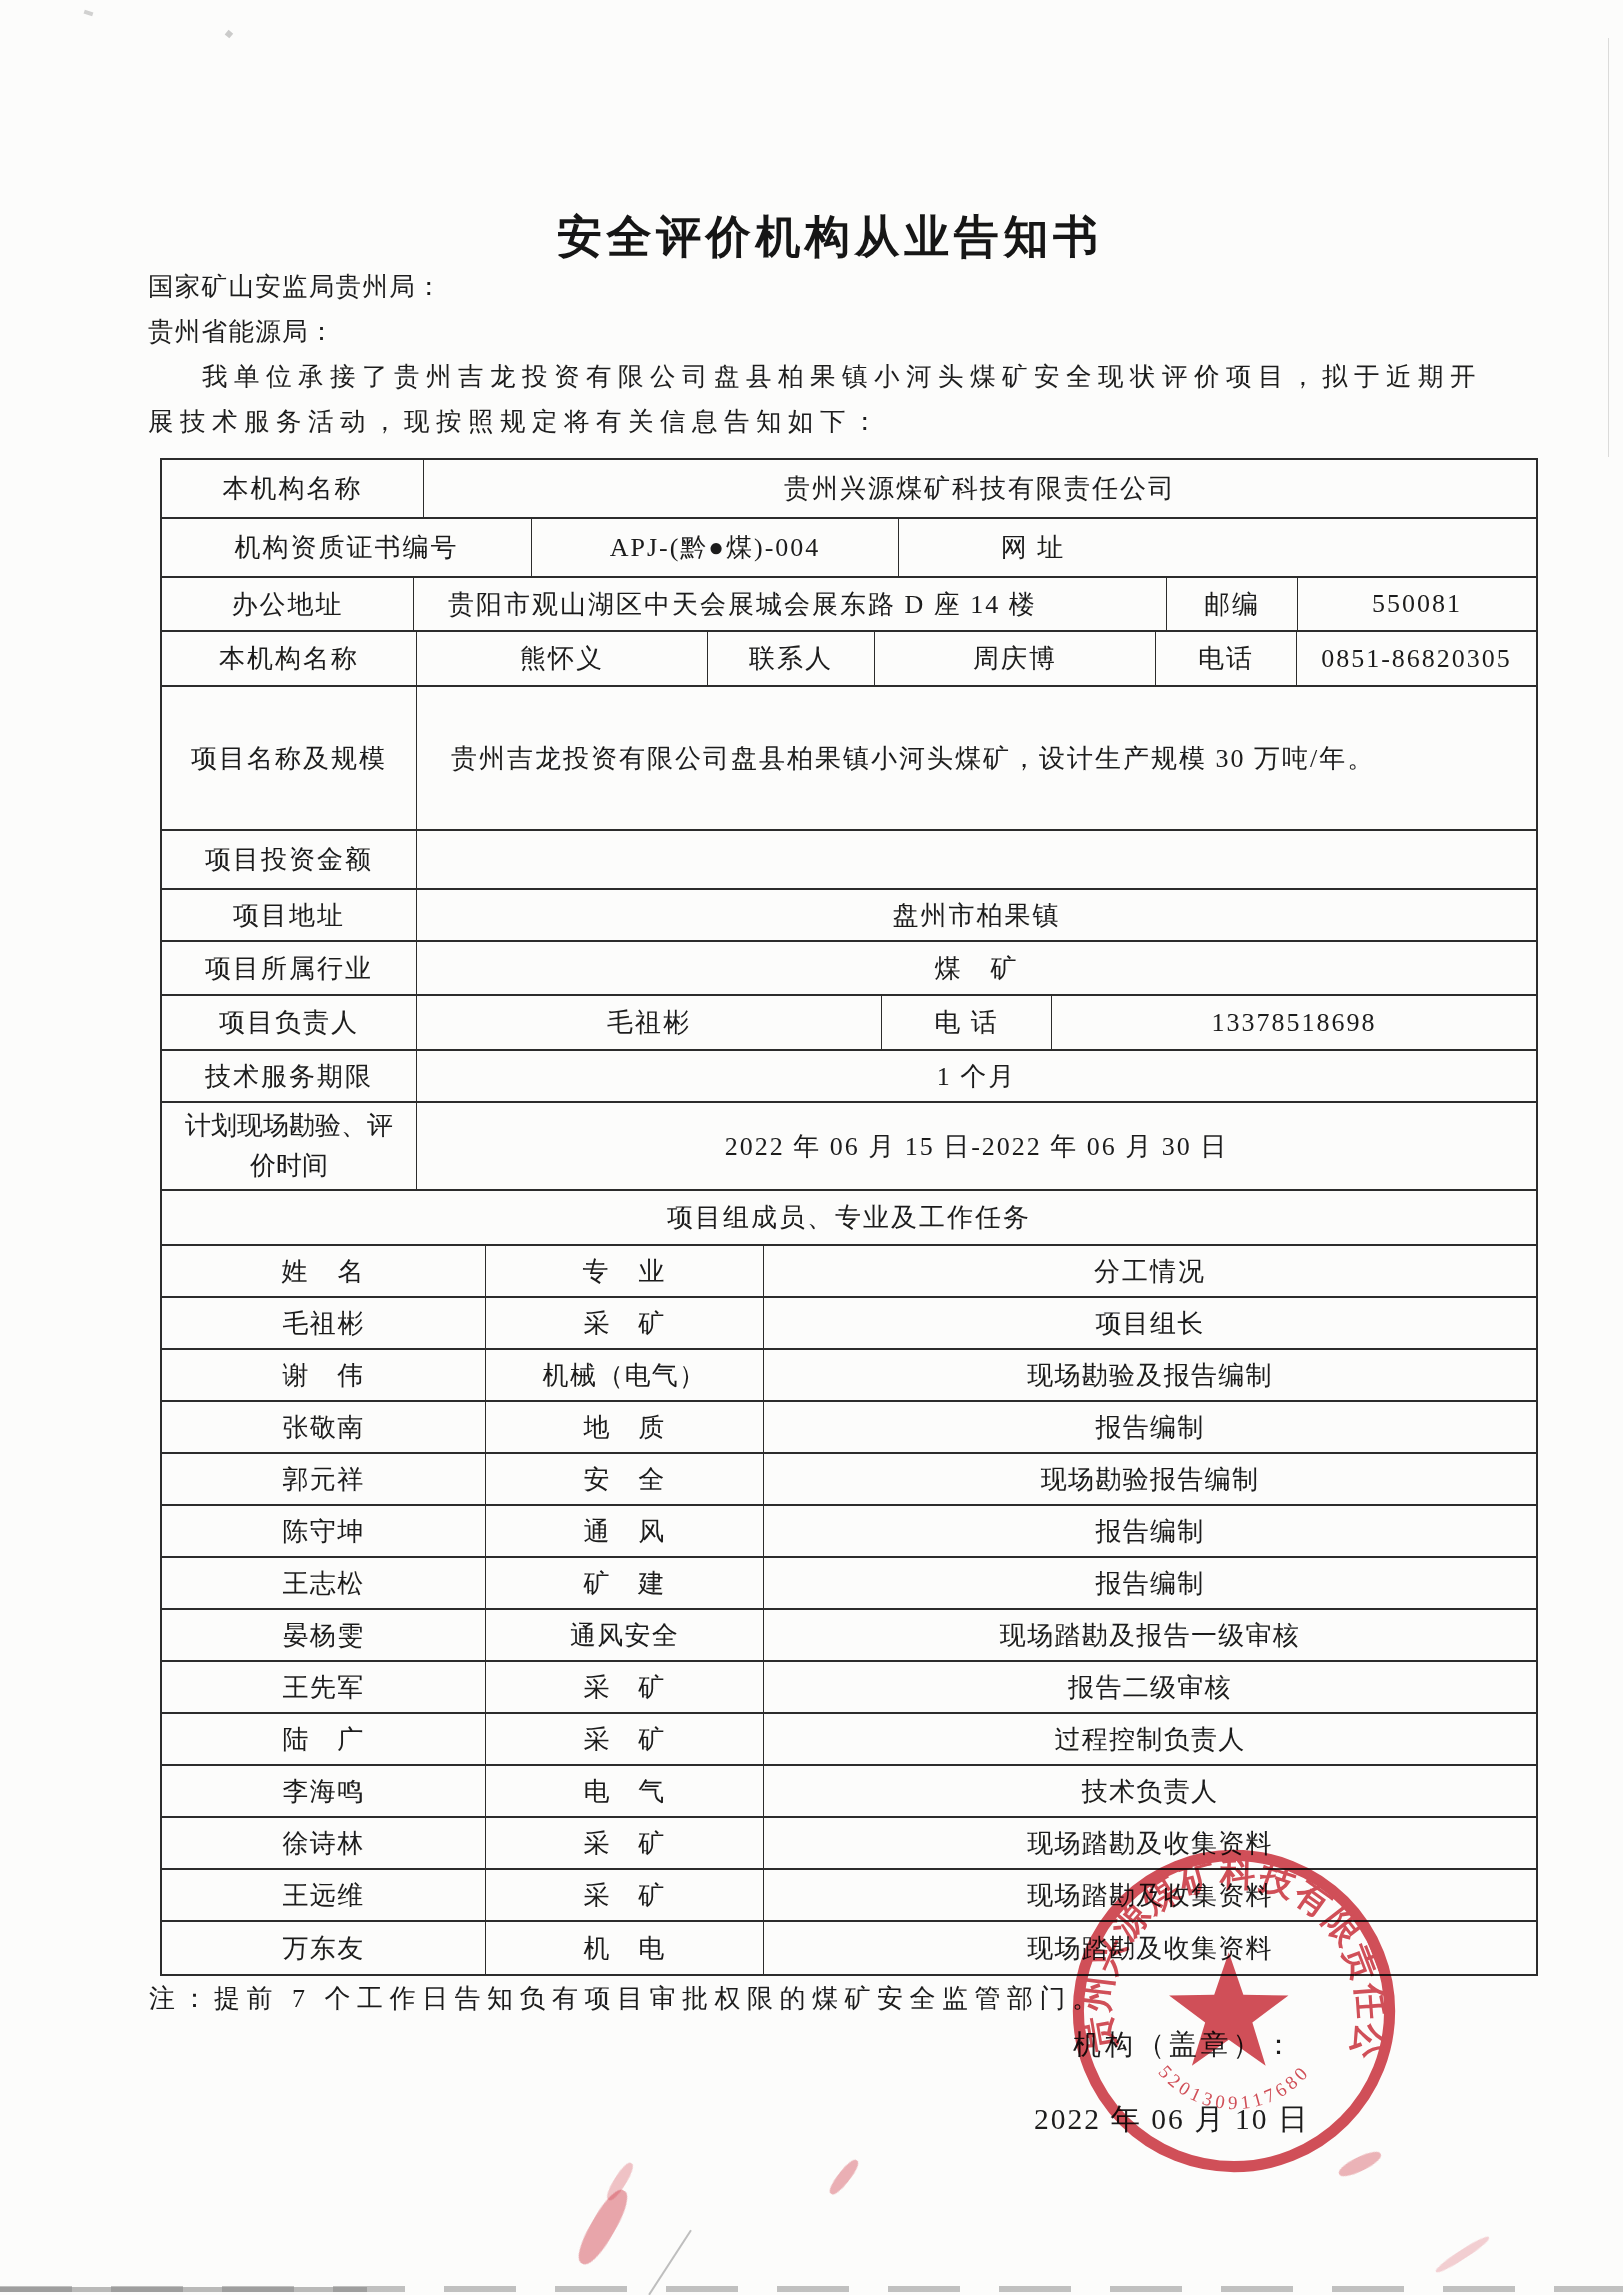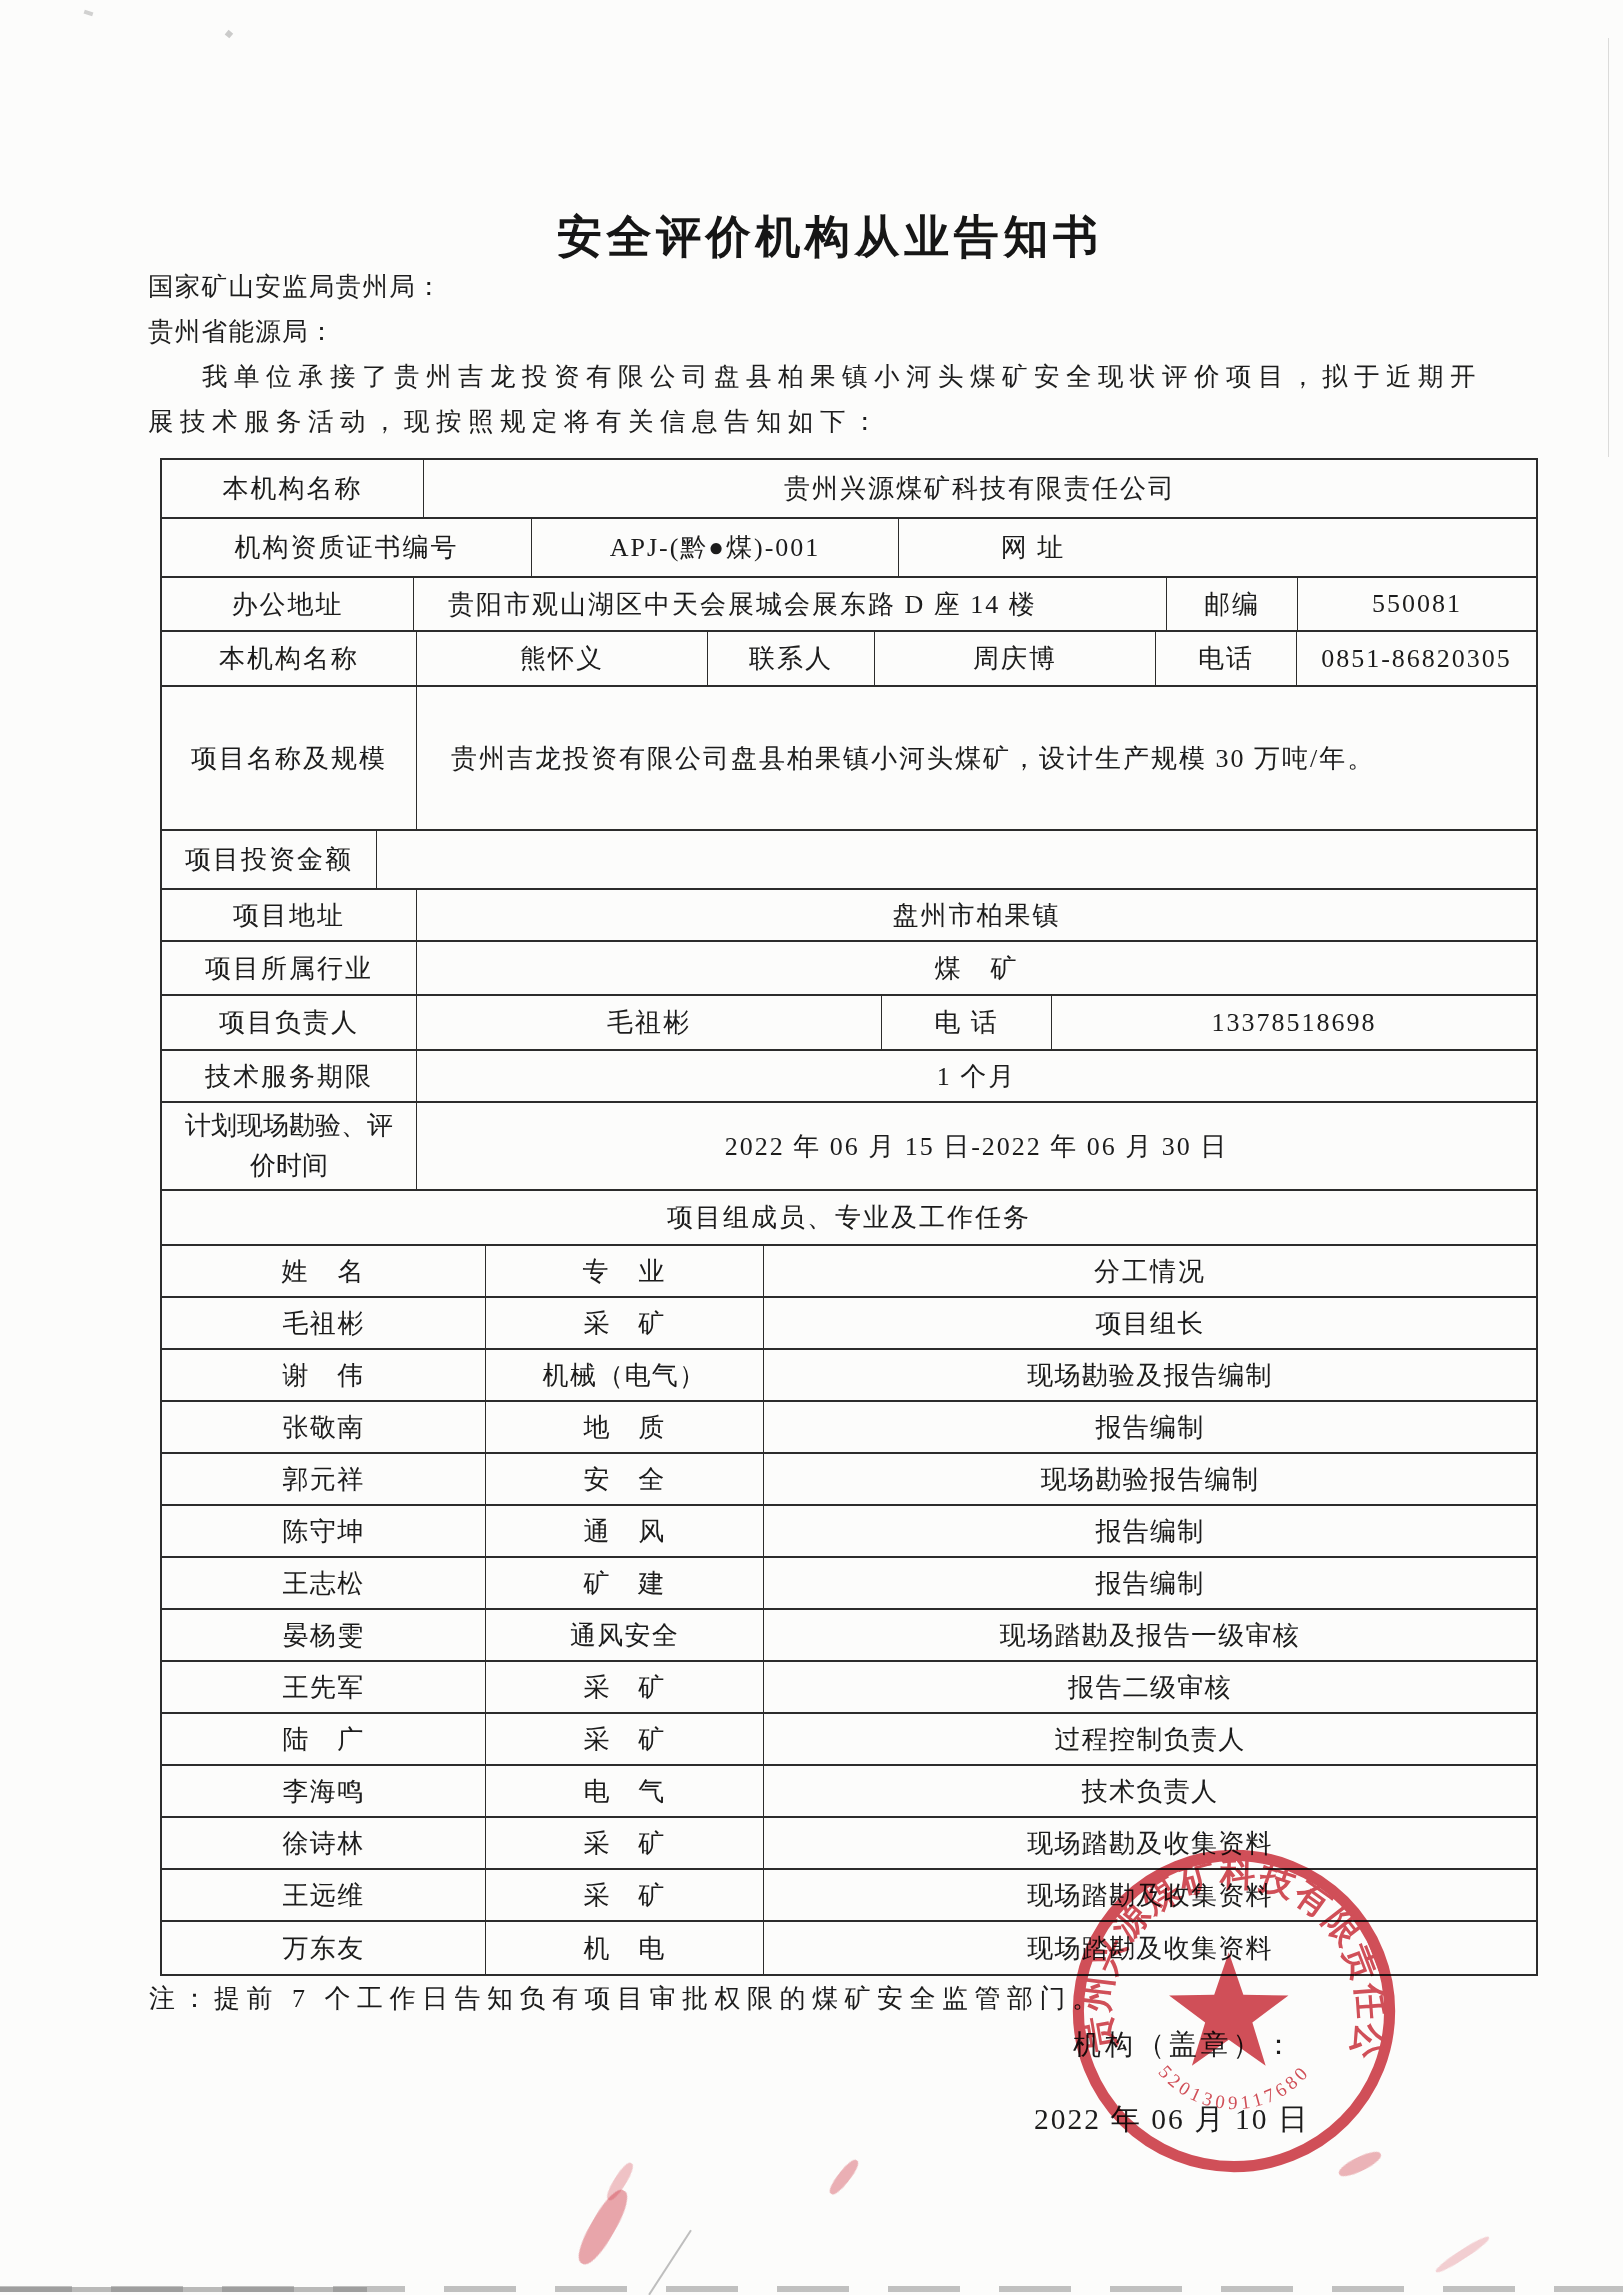--- a/index.html
+++ b/index.html
@@ -113,21 +113,21 @@
 
   <div id="form-table">
 
     <div class="tr h90">
       <div class="td" style="width:262px">本机构名称</div>
       <div class="td grow">贵州兴源煤矿科技有限责任公司</div>
     </div>
 
     <div class="tr h90">
       <div class="td" style="width:370px">机构资质证书编号</div>
-      <div class="td" style="width:367px">APJ-(黔●煤)-001</div>
+      <div class="td" style="width:367px">APJ-(黔●煤)-004</div>
       <div class="td" style="width:268px">网 址</div>
     </div>
 
     <div class="tr h82">
       <div class="td" style="width:252px">办公地址</div>
       <div class="td left" style="width:753px">贵阳市观山湖区中天会展城会展东路 D 座 14 楼</div>
       <div class="td" style="width:131px">邮编</div>
       <div class="td grow">550081</div>
     </div>
 
@@ -139,21 +139,21 @@
       <div class="td" style="width:141px">电话</div>
       <div class="td grow">0851-86820305</div>
     </div>
 
     <div class="tr h220">
       <div class="td" style="width:255px">项目名称及规模</div>
       <div class="td grow left">贵州吉龙投资有限公司盘县柏果镇小河头煤矿，设计生产规模 30 万吨/年。</div>
     </div>
 
     <div class="tr h90">
-      <div class="td" style="width:215px">项目投资金额</div>
+      <div class="td" style="width:255px">项目投资金额</div>
       <div class="td grow"></div>
     </div>
 
     <div class="tr h80">
       <div class="td" style="width:255px">项目地址</div>
       <div class="td grow">盘州市柏果镇</div>
     </div>
 
     <div class="tr h82">
       <div class="td" style="width:255px">项目所属行业</div>

